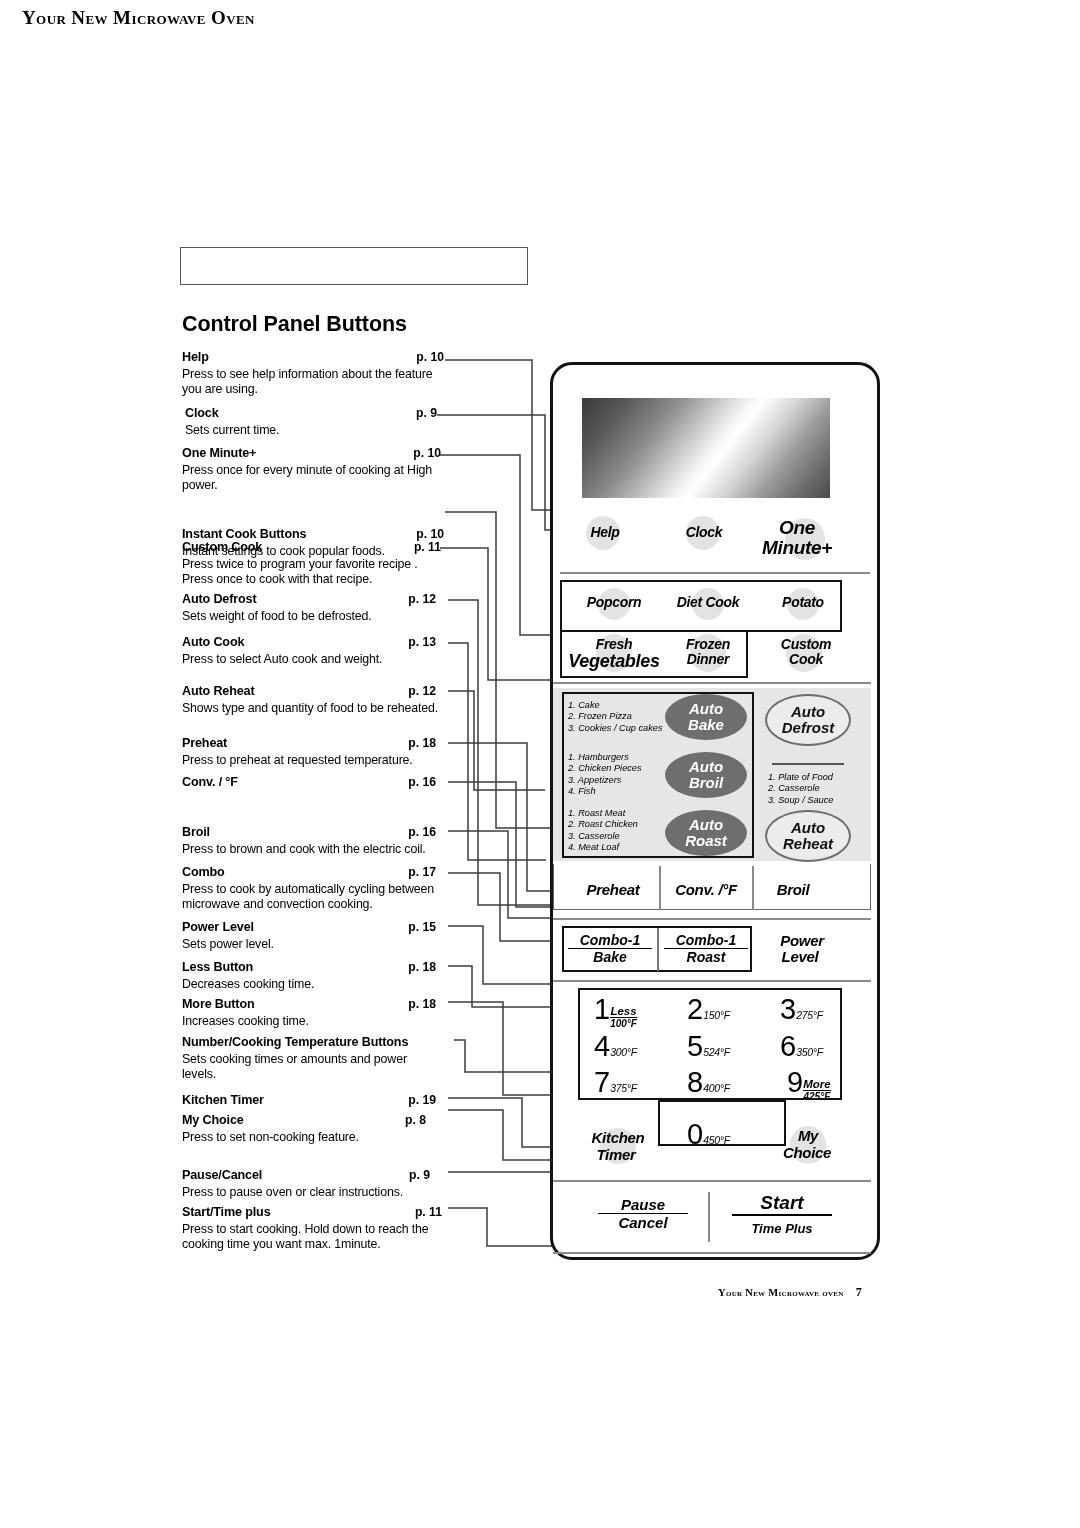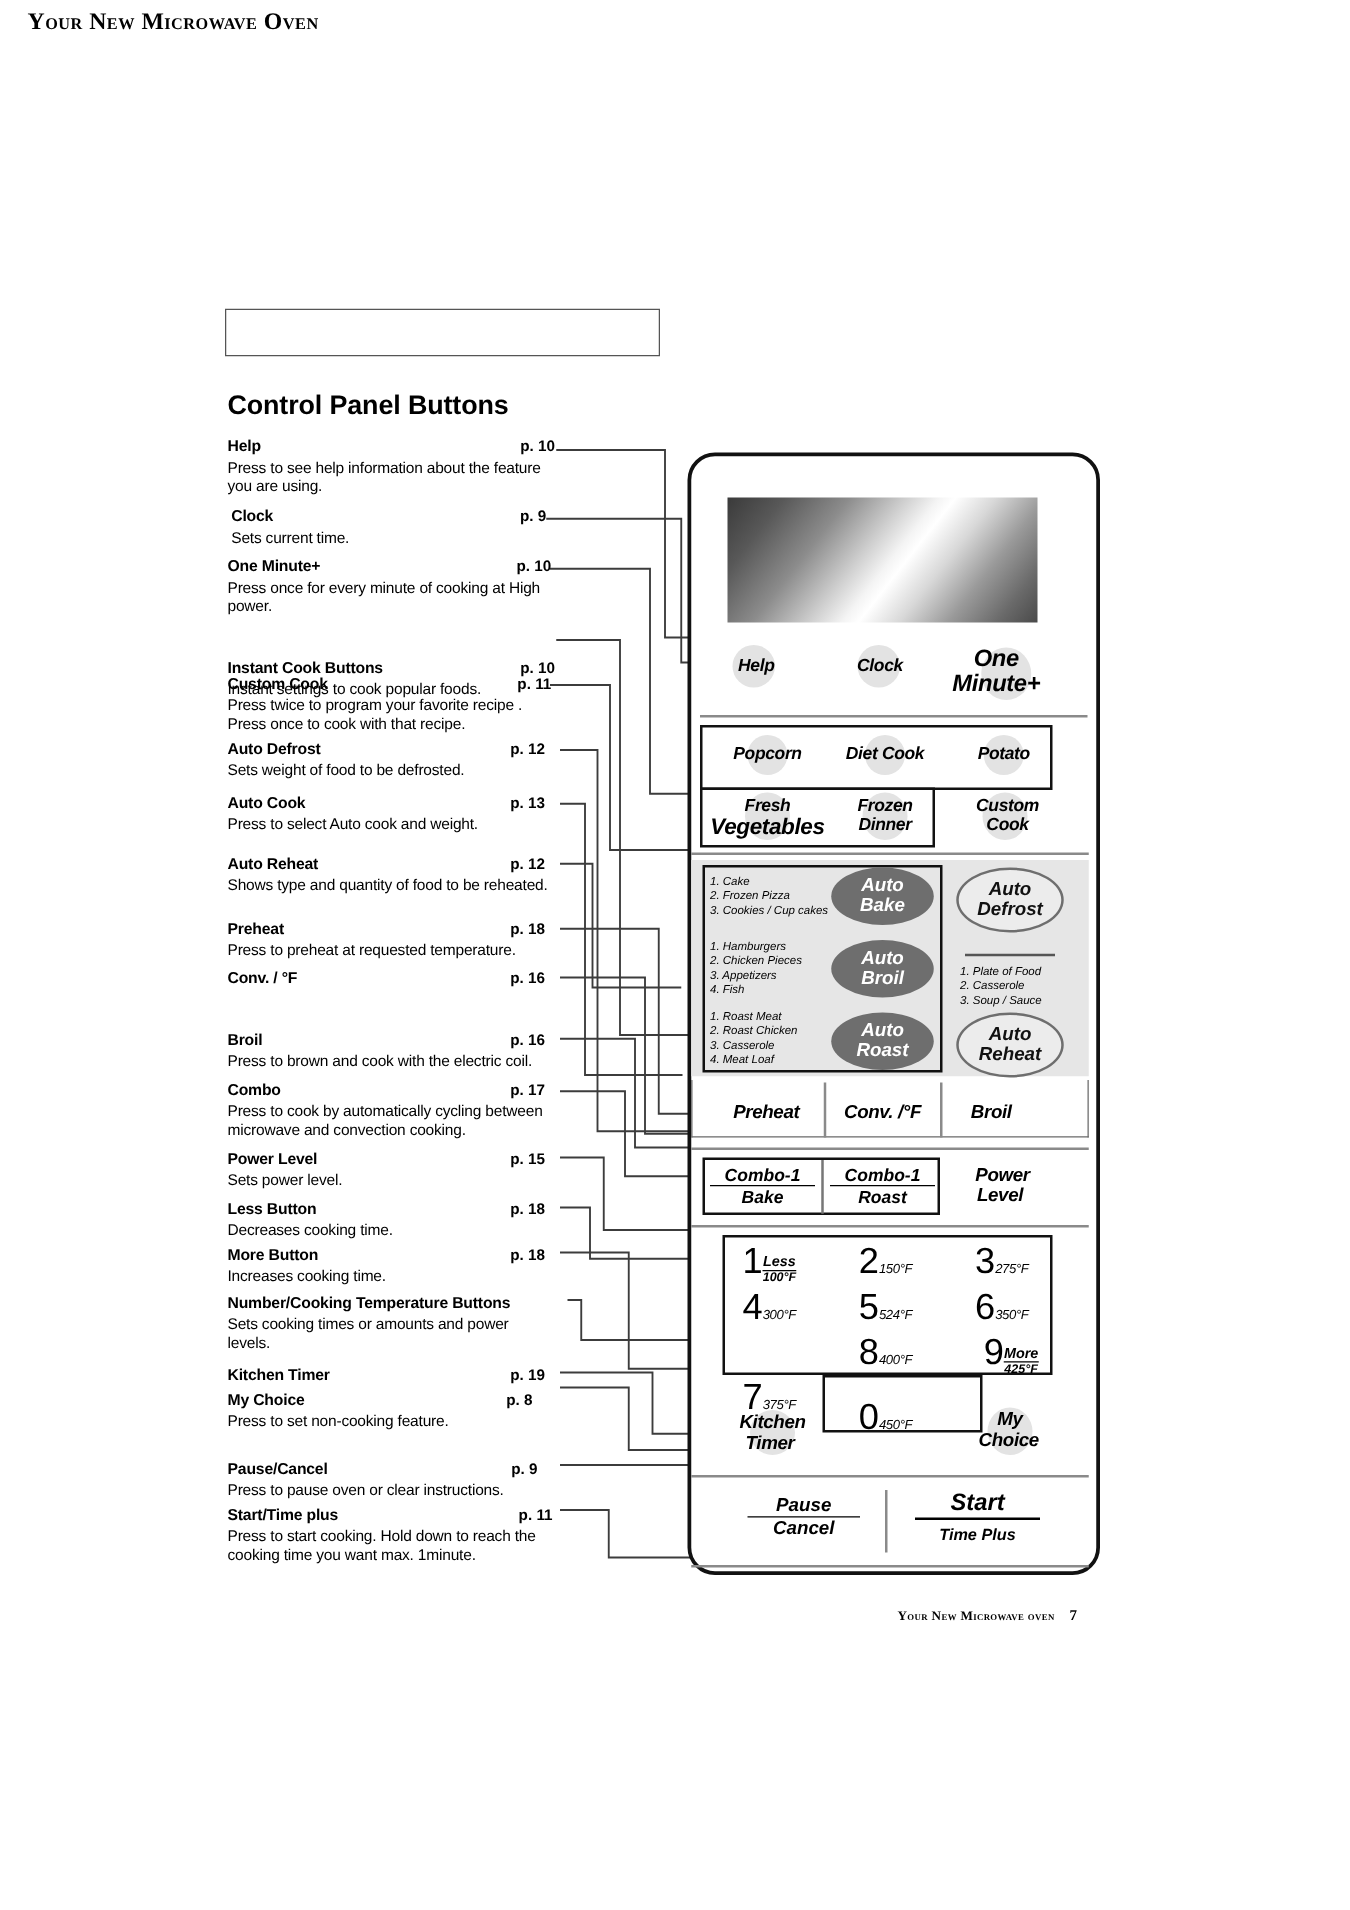--- a/index.html
+++ b/index.html
@@ -613,21 +613,21 @@
 <div class="num-key" style="left:594px; top:1030px;">
   <span class="num-digit">4</span><span class="num-temp">300°F</span>
 </div>
 <div class="num-key" style="left:687px; top:1030px;">
   <span class="num-digit">5</span><span class="num-temp">524°F</span>
 </div>
 <div class="num-key" style="left:780px; top:1030px;">
   <span class="num-digit">6</span><span class="num-temp">350°F</span>
 </div>
 
-<div class="num-key" style="left:594px; top:1066px;margin-top:36px;">
+<div class="num-key" style="left:594px; top:1066px;">
   <span class="num-digit">7</span><span class="num-temp">375°F</span>
 </div>
 <div class="num-key" style="left:687px; top:1066px;">
   <span class="num-digit">8</span><span class="num-temp">400°F</span>
 </div>
 <div class="num-key" style="left:787px; top:1066px;">
   <span class="num-digit">9</span><span class="num-stack"><span class="over">More</span><span class="under">425°F</span></span>
 </div>
 
 <div class="group-box" style="left:658px; top:1100px; width:128px; height:46px;"></div>

